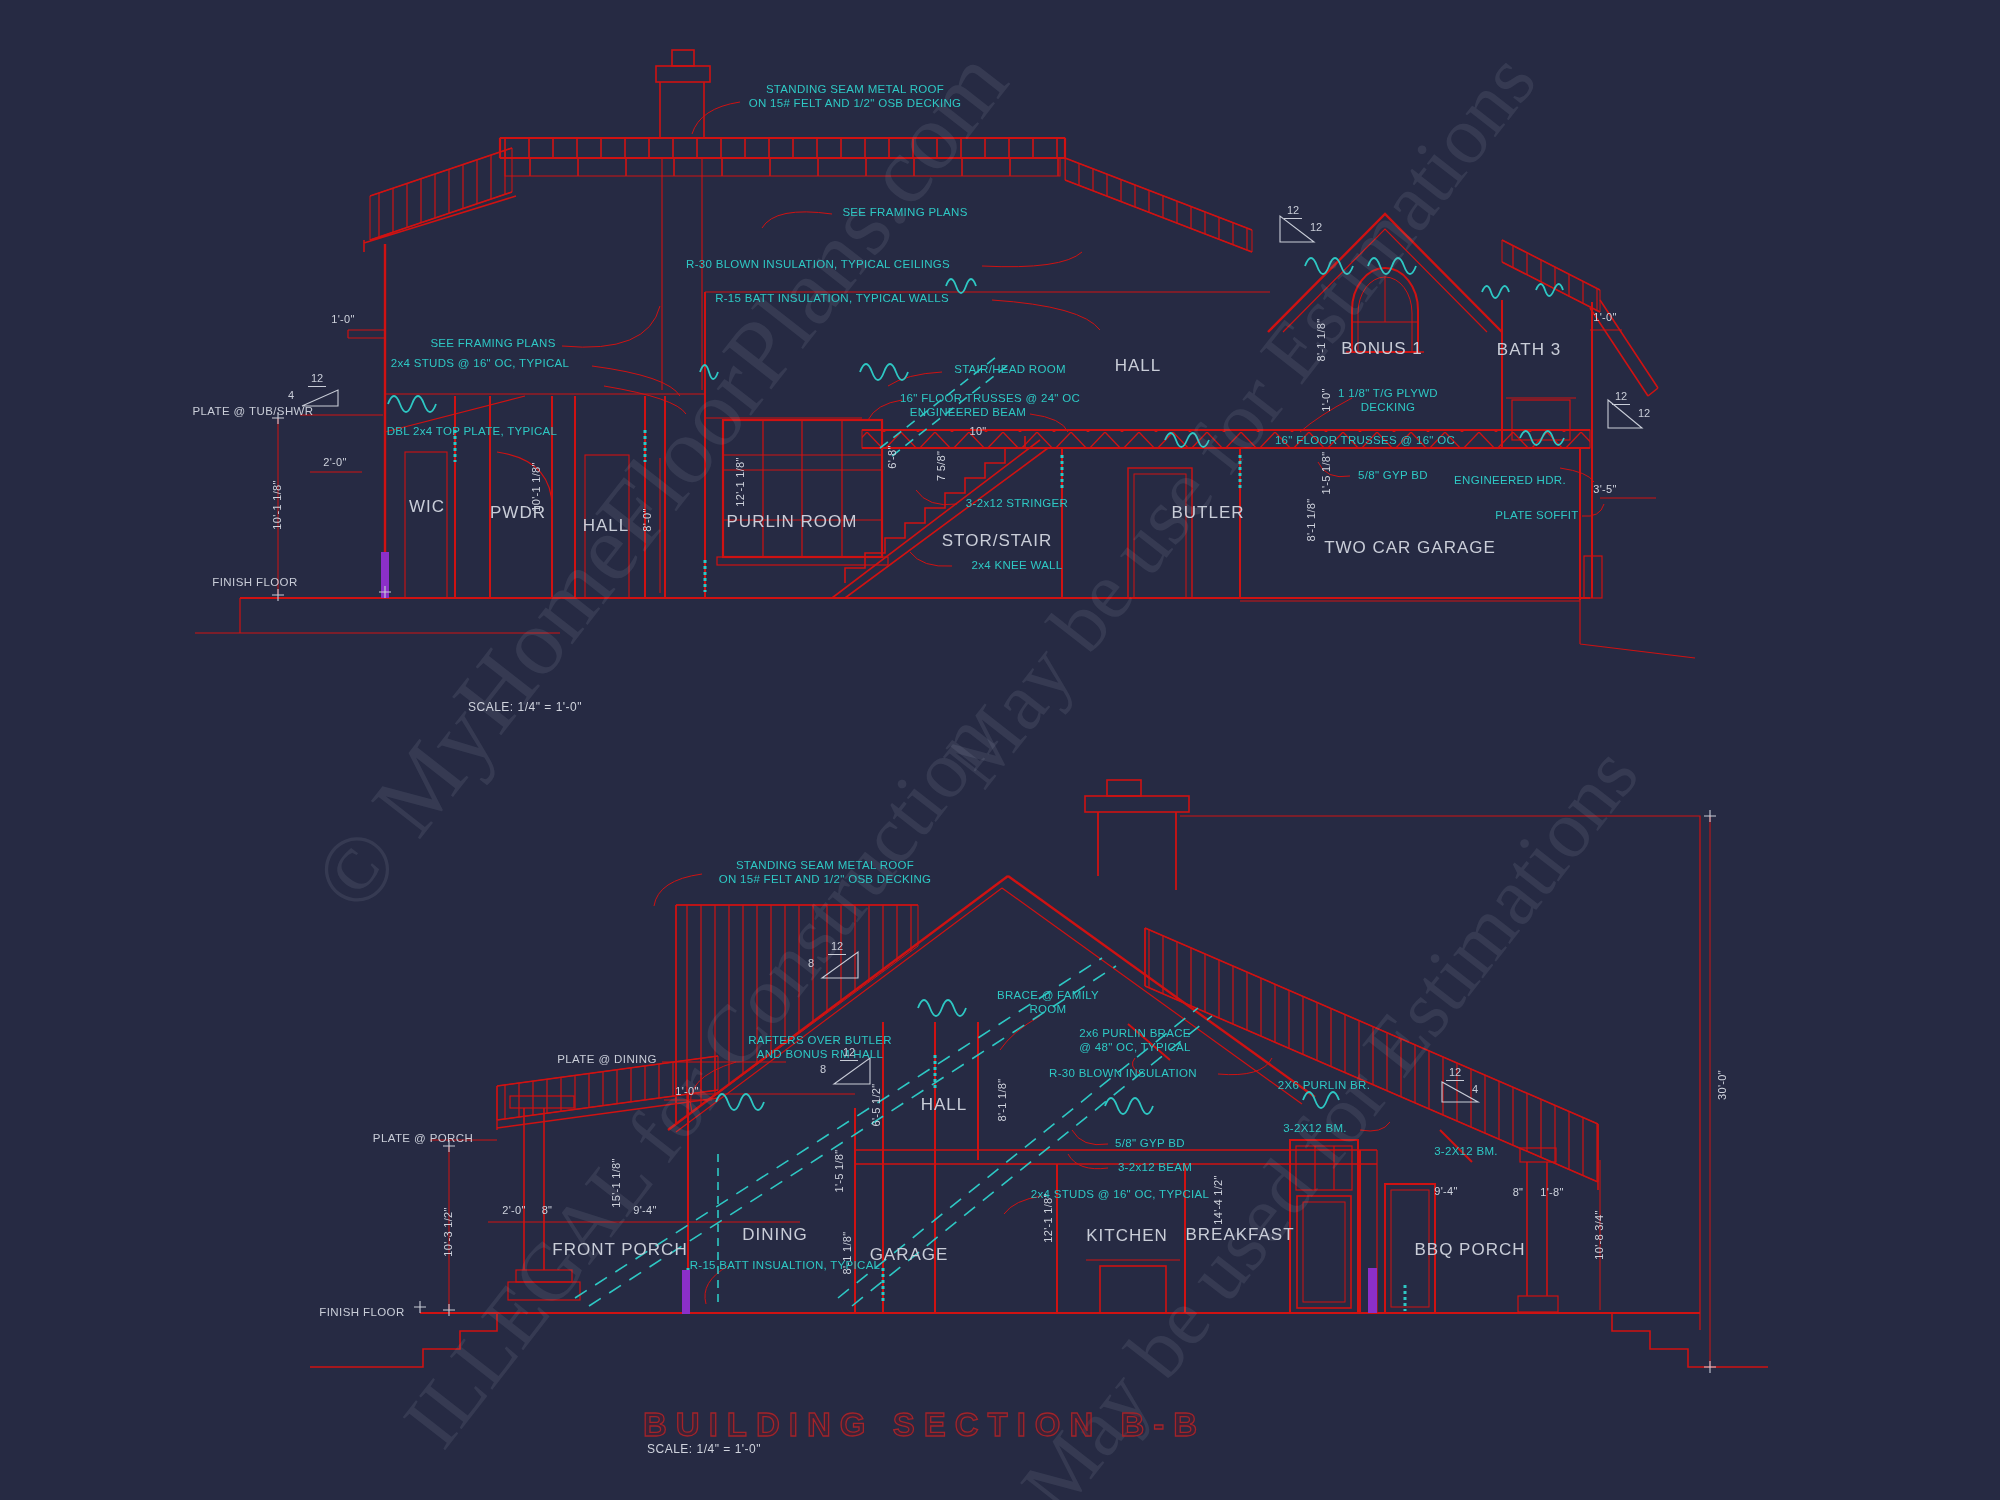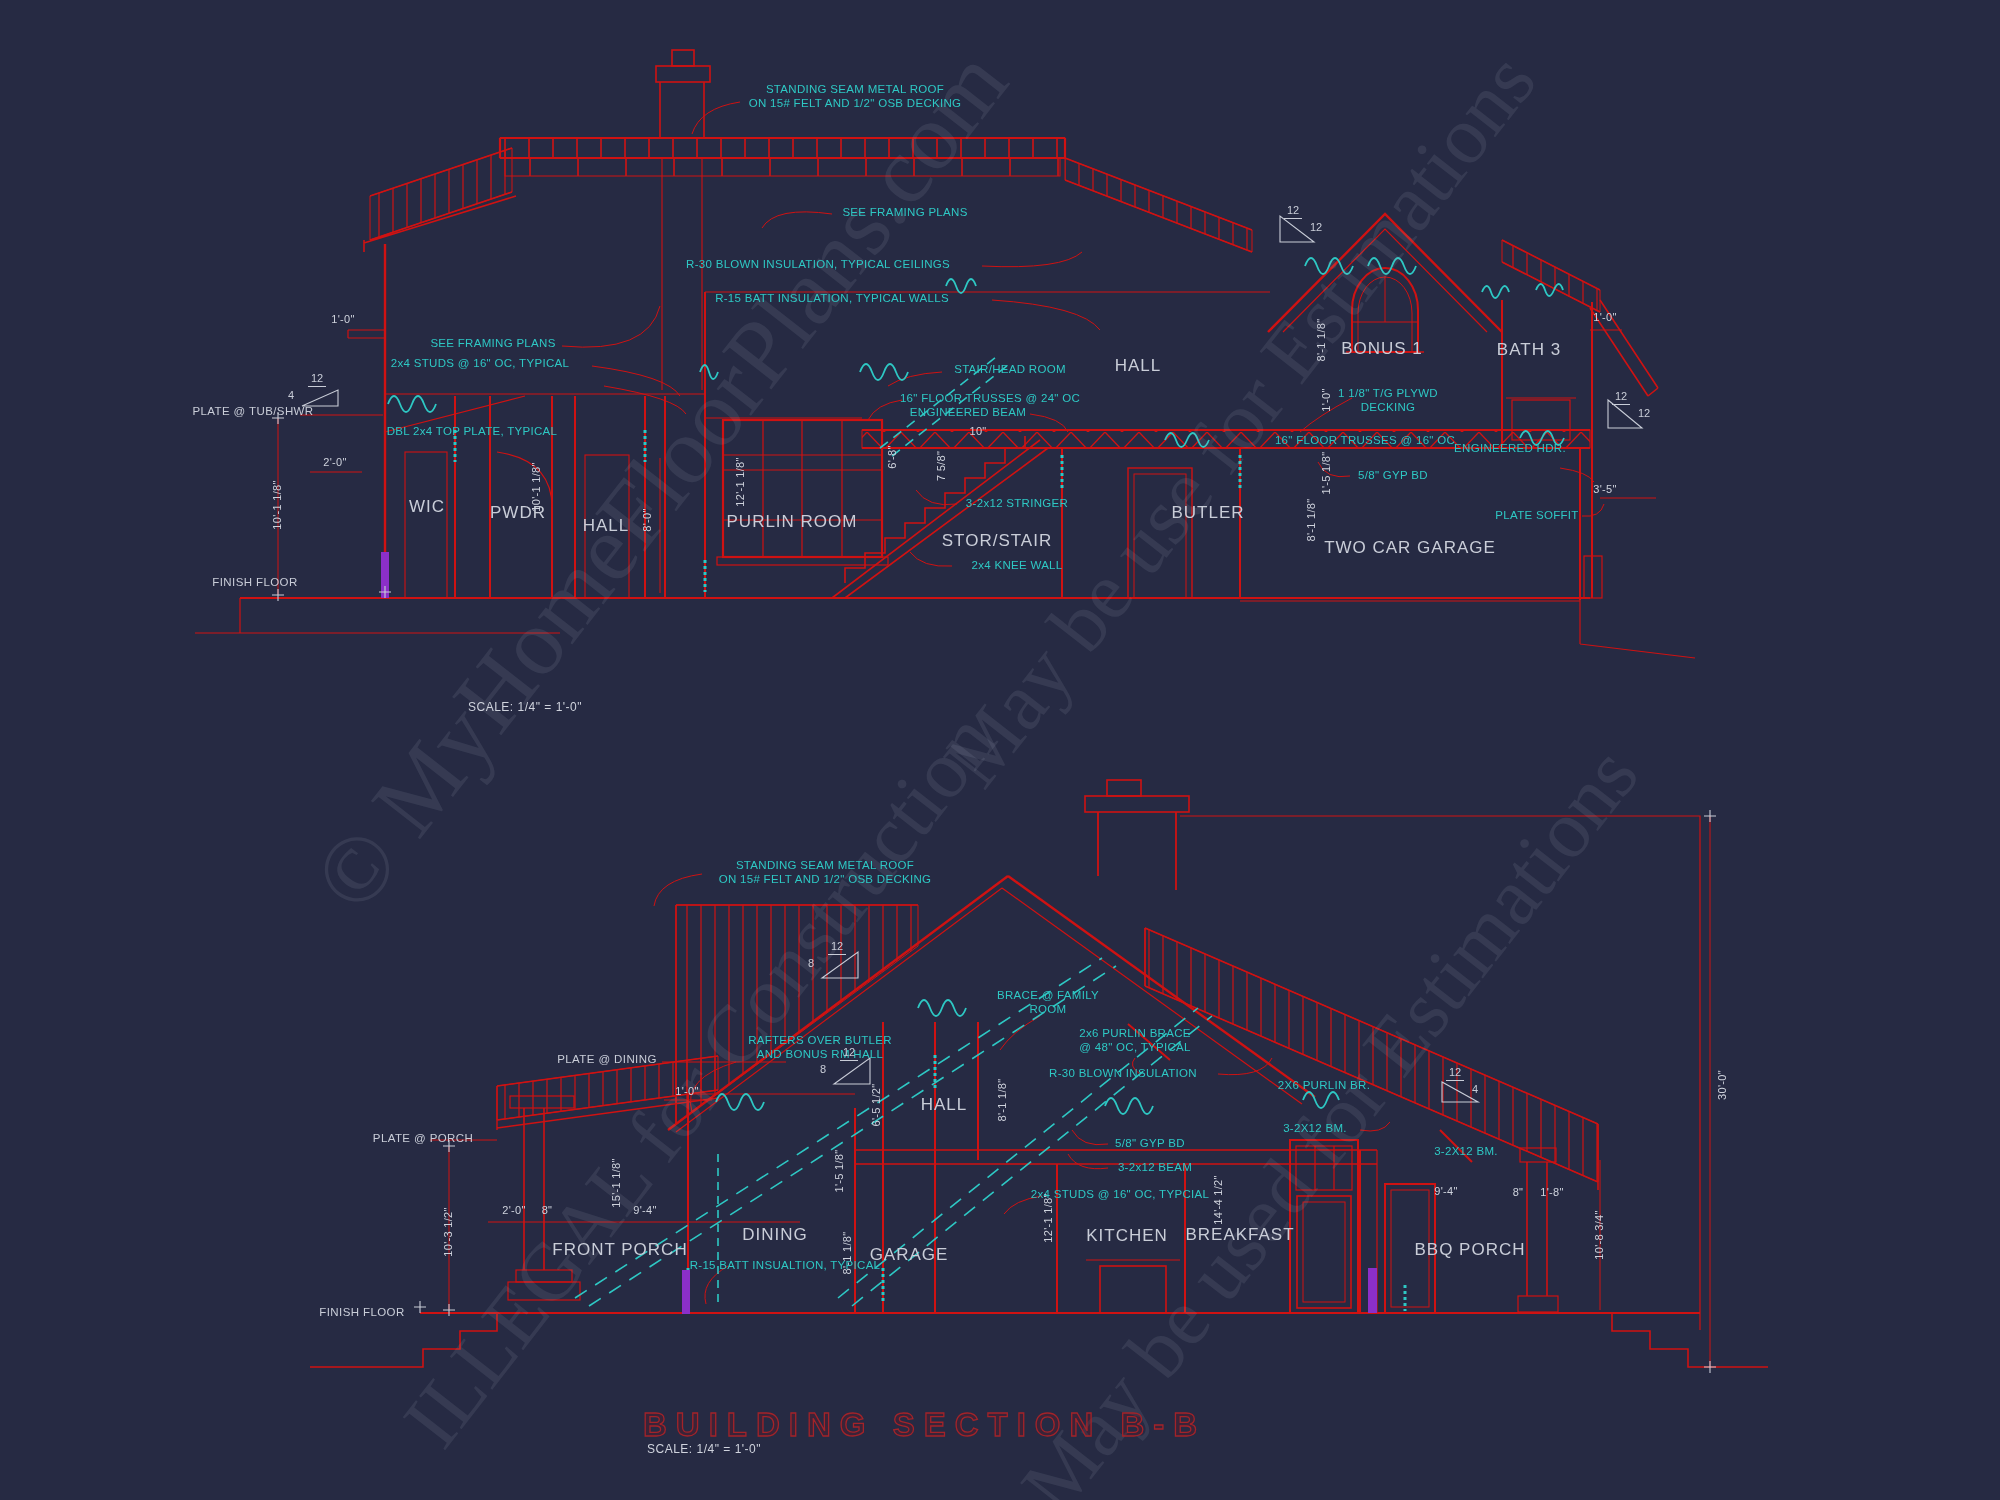--- a/index.html
+++ b/index.html
@@ -237,21 +237,21 @@
       <div class="lbl note" style="left: 832px; top: 298px; transform: translate(-50%, -50%);">R-15 BATT INSULATION, TYPICAL WALLS</div>
       <div class="lbl note" style="left: 1010px; top: 369px; transform: translate(-50%, -50%);">STAIR/HEAD ROOM</div>
       <div class="lbl note" style="left: 990px; top: 398px; transform: translate(-50%, -50%);">16" FLOOR TRUSSES @ 24" OC</div>
       <div class="lbl note" style="left: 968px; top: 412px; transform: translate(-50%, -50%);">ENGINEERED BEAM</div>
       <div class="lbl note" style="left: 1017px; top: 503px; transform: translate(-50%, -50%);">3-2x12 STRINGER</div>
       <div class="lbl note" style="left: 1017px; top: 565px; transform: translate(-50%, -50%);">2x4 KNEE WALL</div>
       <div class="lbl note" style="left: 1365px; top: 440px; transform: translate(-50%, -50%);">16" FLOOR TRUSSES @ 16" OC</div>
       <div class="lbl note" style="left: 1393px; top: 475px; transform: translate(-50%, -50%);">5/8" GYP BD</div>
       <div class="lbl note" style="left: 1388px; top: 400px; transform: translate(-50%, -50%);">1 1/8" T/G PLYWD
 DECKING</div>
-      <div class="lbl note" style="left: 1510px; top: 448px; transform: translate(-50%, -50%);">ENGINEERED HDR.</div>
+      <div class="lbl note" style="left: 1510px; top: 480px; transform: translate(-50%, -50%);">ENGINEERED HDR.</div>
       <div class="lbl note" style="left: 1537px; top: 515px; transform: translate(-50%, -50%);">PLATE SOFFIT</div>
       <div class="lbl slope" style="left: 318px; top: 398px;"><span class="sl-top">12</span><span class="sl-side l">4</span></div>
       <div class="lbl slope" style="left: 1294px; top: 230px;"><span class="sl-top">12</span><span class="sl-side r">12</span></div>
       <div class="lbl slope" style="left: 1622px; top: 416px;"><span class="sl-top">12</span><span class="sl-side r">12</span></div>
     </div>
   <div class="labels">
       <div class="lbl room" style="left: 620px; top: 1250px; transform: translate(-50%, -50%);">FRONT PORCH</div>
       <div class="lbl room" style="left: 775px; top: 1235px; transform: translate(-50%, -50%);">DINING</div>
       <div class="lbl room" style="left: 909px; top: 1255px; transform: translate(-50%, -50%);">GARAGE</div>
       <div class="lbl room" style="left: 944px; top: 1105px; transform: translate(-50%, -50%);">HALL</div>

